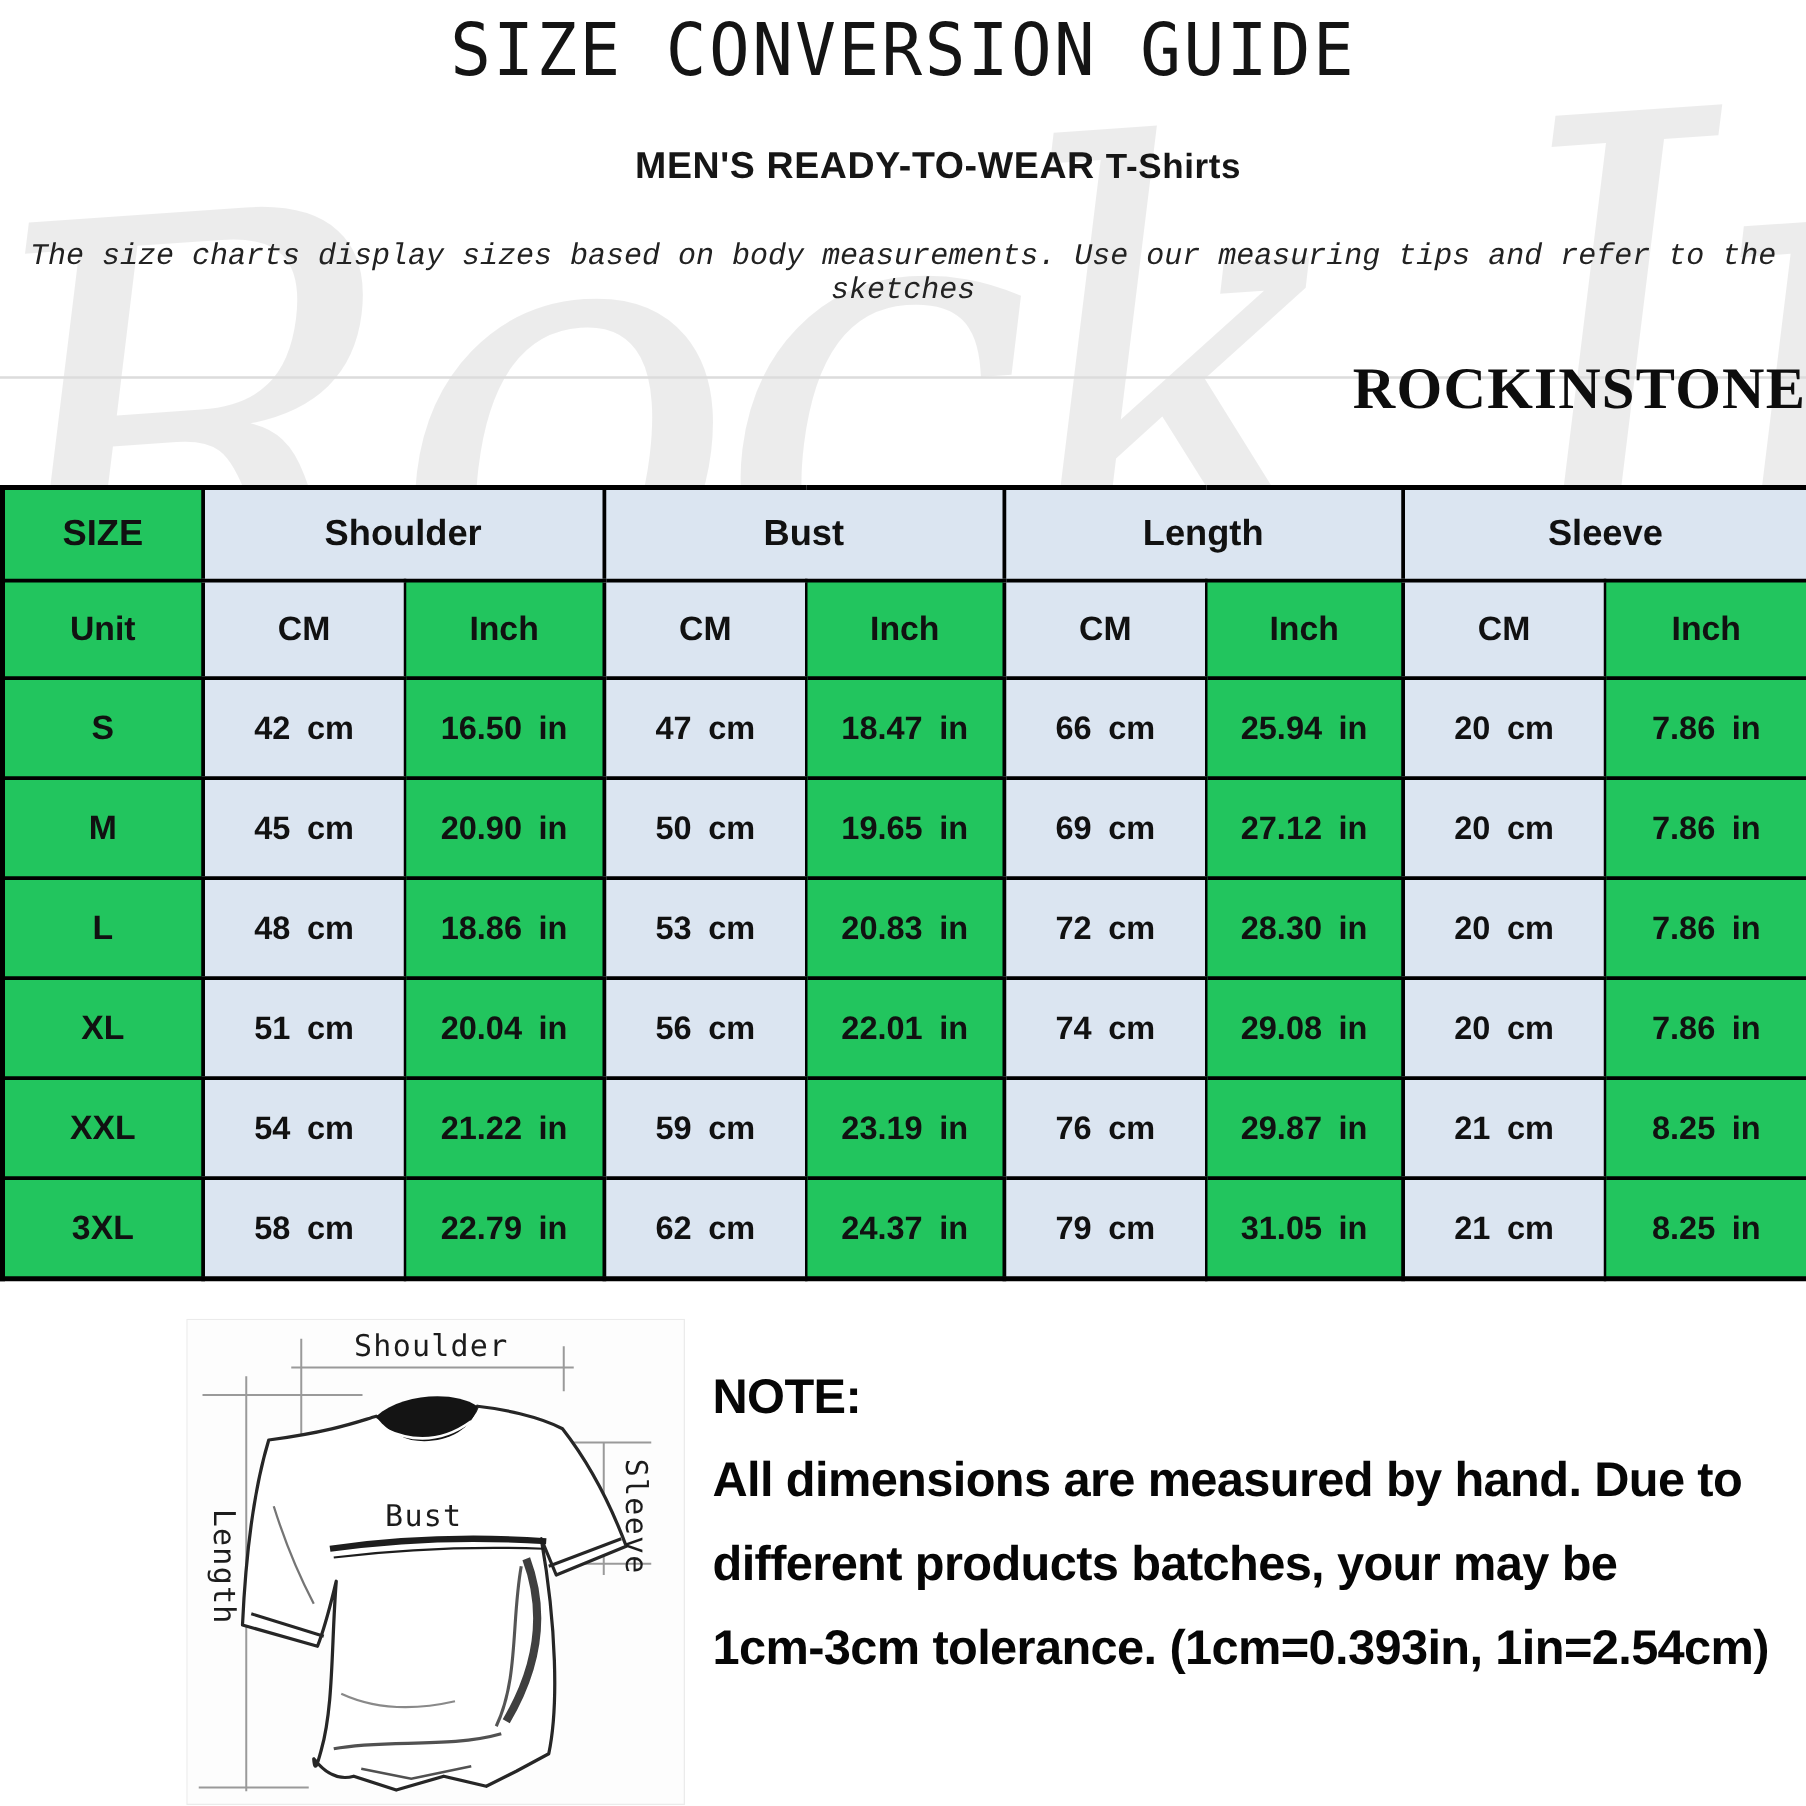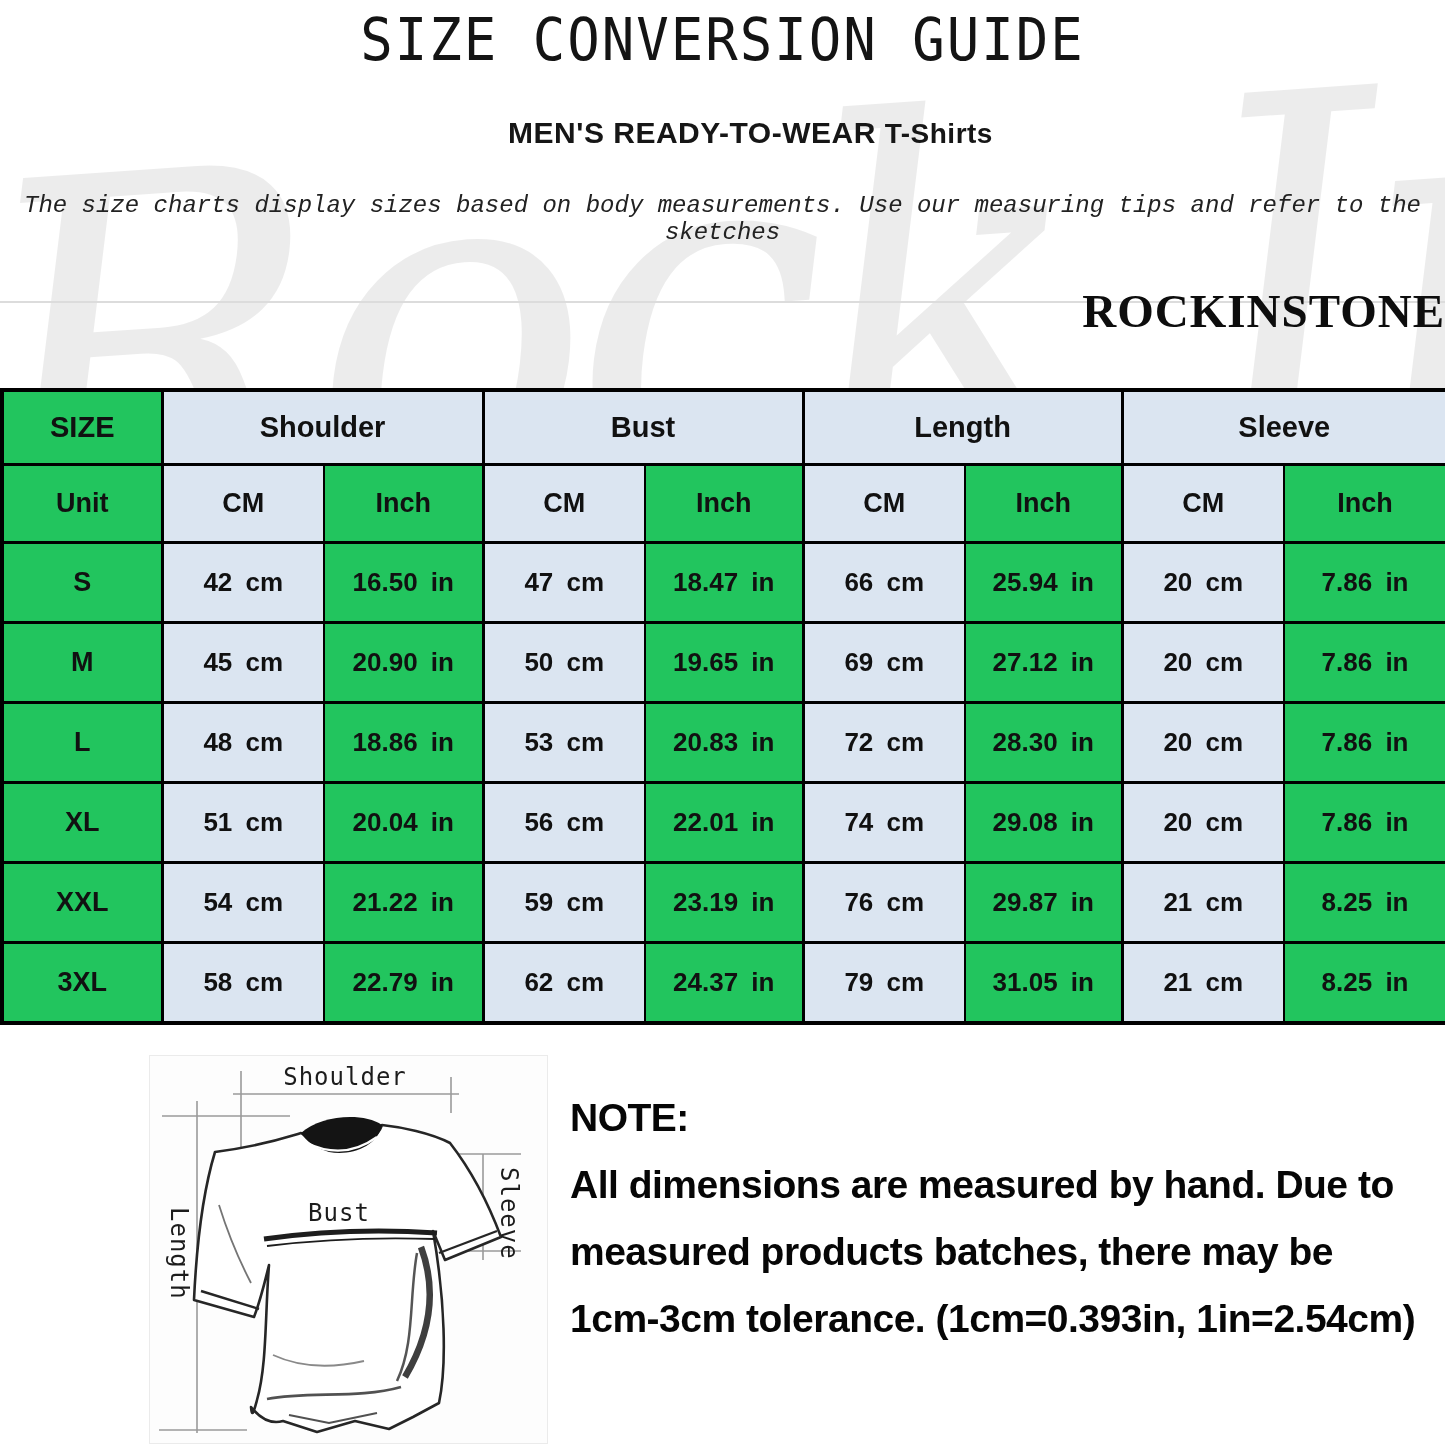--- a/index.html
+++ b/index.html
@@ -246,17 +246,17 @@
 
     <text class="mlabel" x="196" y="30" text-anchor="middle">Shoulder</text>
     <text class="mlabel" x="190" y="166" text-anchor="middle">Bust</text>
     <text class="mlabel" x="22" y="152" transform="rotate(90 22 152)">Length</text>
     <text class="mlabel" x="352" y="112" transform="rotate(90 352 112)">Sleeve</text>
   </svg>
 
   <div class="note">
     <div>NOTE:</div>
     <div>All dimensions are measured by hand. Due to</div>
-    <div>measured products batches, there may be</div>
+    <div>different products batches, your may be</div>
     <div>1cm-3cm tolerance. (1cm=0.393in, 1in=2.54cm)</div>
   </div>
 
 </div>
 
 </body></html>

